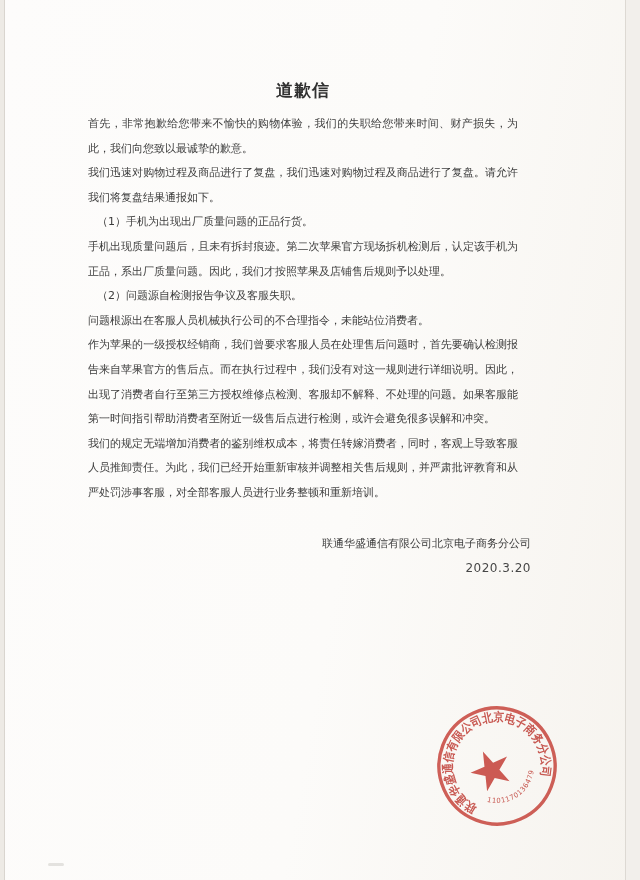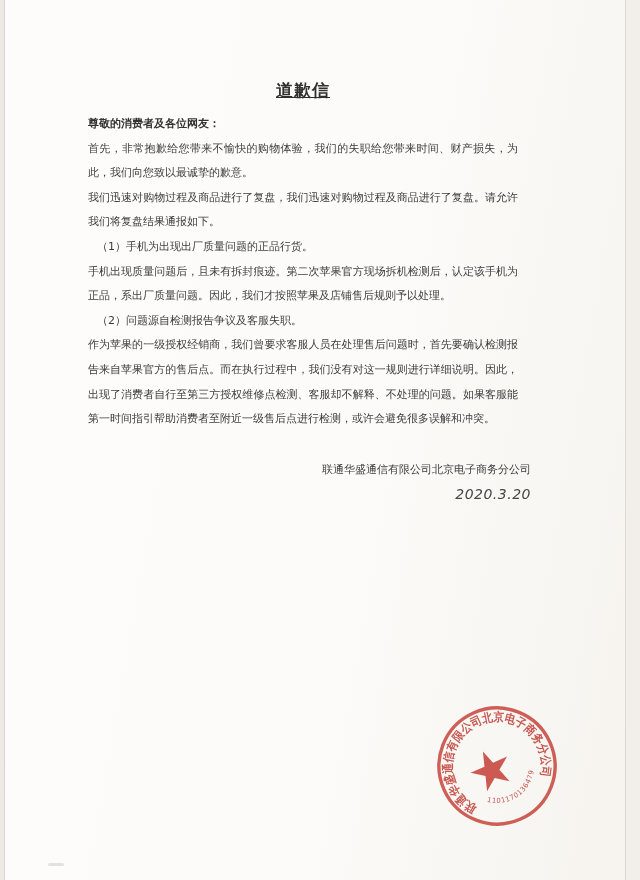--- a/index.html
+++ b/index.html
@@ -32,36 +32,35 @@
   .doc-title {
     position: absolute;
     left: 88px; top: 79px; width: 430px;
     margin: 0;
     text-align: center;
     font-size: 17px;
     line-height: 22px;
     font-weight: bold;
     letter-spacing: 1px;
     color: #303030;
-    text-decoration: underline;
   }
   .body-text {
     position: absolute;
     left: 88px; top: 112px; width: 430px;
     font-size: 11px;
     line-height: 24.6px;
     color: #3c3c3c;
     text-align: justify;
   }
   .body-text p { margin: 0; }
   .salutation { font-weight: bold; color: #323232; }
   .indent { padding-left: 9px; }
   .sig-block { margin-top: 26px; margin-right: -13px; text-align: right; }
   .sig-company { color: #3c3c3c; }
-  .sig-date { color: #474747; font-size: 14px; letter-spacing: 0.5px; font-style: italic; }
+  .sig-date { color: #474747; font-size: 12px; letter-spacing: 0.5px; }
   .seal {
     position: absolute;
     left: 412px; top: 681px;
     width: 170px; height: 170px;
     transform: rotate(-24deg);
     mix-blend-mode: multiply;
     opacity: 0.88;
     z-index: 1;
     pointer-events: none;
   }
@@ -76,27 +75,28 @@
   }
 </style>
 </head>
 <body>
 
 <div class="paper">
 
   <h1 class="doc-title">道歉信</h1>
 
   <div class="body-text">
-    <p class="salutation">尊敬的消费者及各位网友：</p>
     <p>首先，非常抱歉给您带来不愉快的购物体验，我们的失职给您带来时间、财产损失，为此，我们向您致以最诚挚的歉意。</p>
     <p>我们迅速对购物过程及商品进行了复盘，我们迅速对购物过程及商品进行了复盘。请允许我们将复盘结果通报如下。</p>
     <p class="indent">（1）手机为出现出厂质量问题的正品行货。</p>
     <p>手机出现质量问题后，且未有拆封痕迹。第二次苹果官方现场拆机检测后，认定该手机为正品，系出厂质量问题。因此，我们才按照苹果及店铺售后规则予以处理。</p>
     <p class="indent">（2）问题源自检测报告争议及客服失职。</p>
+    <p>问题根源出在客服人员机械执行公司的不合理指令，未能站位消费者。</p>
     <p>作为苹果的一级授权经销商，我们曾要求客服人员在处理售后问题时，首先要确认检测报告来自苹果官方的售后点。而在执行过程中，我们没有对这一规则进行详细说明。因此，出现了消费者自行至第三方授权维修点检测、客服却不解释、不处理的问题。如果客服能第一时间指引帮助消费者至附近一级售后点进行检测，或许会避免很多误解和冲突。</p>
+    <p>我们的规定无端增加消费者的鉴别维权成本，将责任转嫁消费者，同时，客观上导致客服人员推卸责任。为此，我们已经开始重新审核并调整相关售后规则，并严肃批评教育和从严处罚涉事客服，对全部客服人员进行业务整顿和重新培训。</p>
 
     <div class="sig-block">
       <p class="sig-company">联通华盛通信有限公司北京电子商务分公司</p>
       <p class="sig-date">2020.3.20</p>
     </div>
   </div>
 
   <svg class="seal" viewBox="-85 -85 170 170" width="170" height="170" xmlns="http://www.w3.org/2000/svg">
     <defs>
       <path id="arcTop" d="M -34.5 28.9 A 45 45 0 1 1 34.5 28.9" fill="none"></path>

